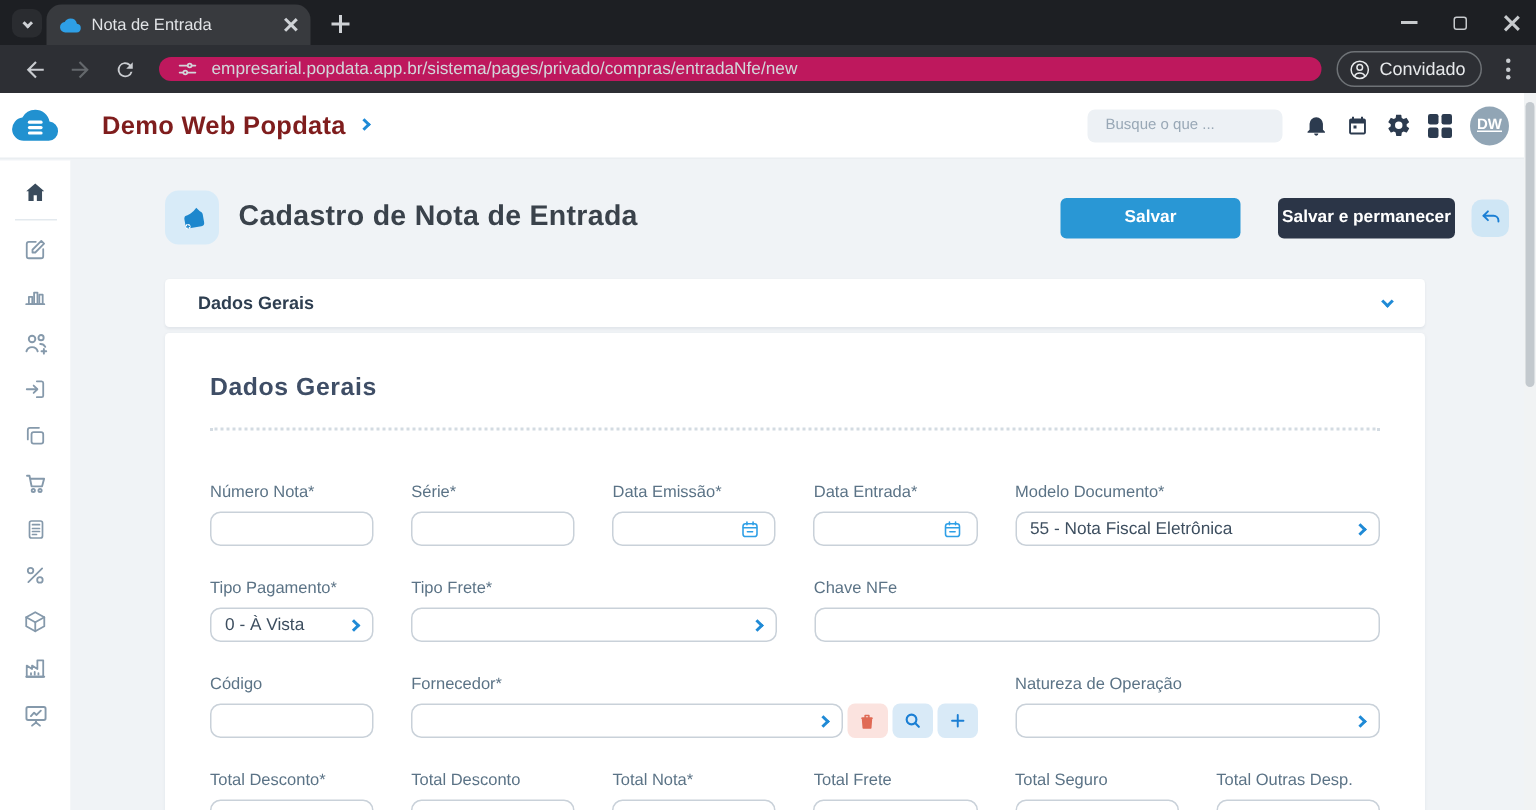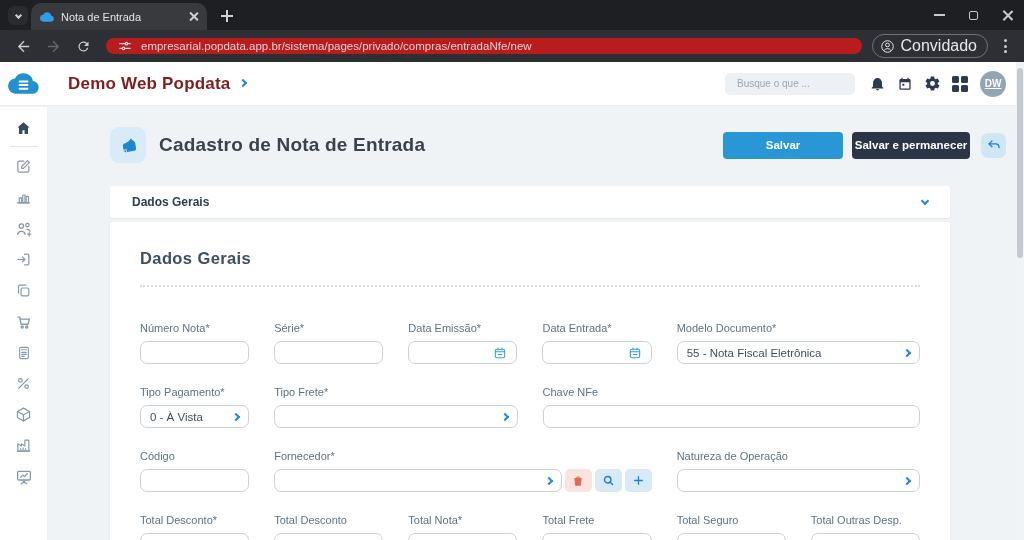--- a/index.html
+++ b/index.html
@@ -22,22 +22,22 @@
   .win-controls { position:absolute; right:0; top:0; height:30px; display:flex; align-items:center; }
   .winbtn { width:34px; height:30px; display:flex; align-items:center; justify-content:center; }
   .ic-min { width:11px; height:1.6px; background:#c7cacd; }
   .ic-max { width:9px; height:9px; border:1.5px solid #c7cacd; border-radius:2px; }
   .ic-close { position:relative; width:11px; height:11px; }
   .ic-close::before,.ic-close::after { content:""; position:absolute; left:5px; top:-1px; width:1.6px; height:13px; background:#c7cacd; }
   .ic-close::before { transform:rotate(45deg); } .ic-close::after { transform:rotate(-45deg); }
 
   .toolbar { position:absolute; top:30px; left:0; right:0; height:32px; background:#2d2f34; display:flex; align-items:center; padding:0 10px; gap:4px; }
   .navbtn { width:26px; height:26px; display:flex; align-items:center; justify-content:center; border-radius:50%; }
-  .urlbar { flex:1; height:16px; margin:0 6px; background:#b91c1c; border-radius:12px; display:flex; align-items:center; padding:0 12px; gap:9px; color:#d3d6da; font-size:11.5px; cursor:text; }
-  .guest-pill { height:24px; border:1px solid #6e7276; border-radius:13px; display:flex; align-items:center; gap:6px; padding:0 10px 0 7px; color:#e7e9eb; font-size:16px; cursor:pointer; }
+  .urlbar { flex:1; height:16px; margin:0 6px; background:#be185d; border-radius:12px; display:flex; align-items:center; padding:0 12px; gap:9px; color:#d3d6da; font-size:11.5px; cursor:text; }
+  .guest-pill { height:24px; border:1px solid #6e7276; border-radius:13px; display:flex; align-items:center; gap:6px; padding:0 10px 0 7px; color:#e7e9eb; font-size:12px; cursor:pointer; }
   .kebab { width:18px; height:24px; display:flex; flex-direction:column; align-items:center; justify-content:center; gap:2.5px; margin-left:4px; cursor:pointer; }
   .kebab i { width:3px; height:3px; border-radius:50%; background:#c9ccd0; }
 
   
   .appheader { position:absolute; top:62px; left:0; right:8px; height:44px; background:#fff; border-bottom:1px solid #eaeef1; display:flex; align-items:center; }
   .logo-col { width:47px; display:flex; justify-content:center; }
   .app-title { font-size:17px; font-weight:bold; color:#7f1d1d; margin-left:21px; letter-spacing:.2px; }
   .chev { display:inline-block; width:6px; height:6px; border-right:2.4px solid #1f8ad6; border-bottom:2.4px solid #1f8ad6; }
   .chev.r { transform:rotate(-45deg); }
   .chev.d { transform:rotate(45deg); }
@@ -57,21 +57,21 @@
   .sb-item { width:100%; height:31px; display:flex; align-items:center; justify-content:center; cursor:pointer; }
   .sb-div { width:28px; border-top:1px solid #e3e9ee; margin:2px 0 4px; }
 
   
   .main { position:absolute; left:47px; top:107px; right:8px; bottom:0; background:#f0f3f6; overflow:hidden; }
   .page-head { position:absolute; left:63px; top:18px; width:896px; height:40px; display:flex; align-items:center; }
   .page-tile { width:36px; height:36px; border-radius:9px; background:#d8ebf8; display:flex; align-items:center; justify-content:center; }
   .page-title { font-size:19px; font-weight:bold; color:#3a424b; margin-left:13px; letter-spacing:.2px; }
   .btn { border:none; height:27px; border-radius:4px; font-family:"Liberation Sans",sans-serif; font-weight:bold; font-size:11.5px; color:#fff; cursor:pointer; }
   .btn-save { width:120px; background:#2997d5; margin-left:auto; }
-  .btn-stay { width:118px; background:#2b3547; margin-left:9px; }
+  .btn-stay { width:118px; background:#2b3547; margin-left:25px; }
   .btn-undo { width:25px; height:25px; border:none; border-radius:7px; background:#cfe6f5; margin-left:11px; display:flex; align-items:center; justify-content:center; cursor:pointer; }
 
   .section-bar { position:absolute; left:63px; top:79px; width:840px; height:32px; background:#fff; border-radius:3px; box-shadow:0 1px 2px rgba(40,60,80,.07); display:flex; align-items:center; padding:0 22px; cursor:pointer; }
   .section-title { font-size:12px; font-weight:bold; color:#2e3e50; }
   .section-chev { margin-left:auto; margin-top:-3px; }
 
   .card { position:absolute; left:63px; top:115px; width:840px; height:340px; background:#fff; border-radius:3px; box-shadow:0 1px 3px rgba(40,60,80,.06); padding:27px 30px 0; }
   .card h2 { font-size:16.5px; font-weight:bold; color:#3f4e66; letter-spacing:.4px; }
   .dotted { border-top:2px dotted #d3dbe2; margin-top:17px; }
   .frow { display:grid; grid-template-columns:repeat(6,1fr); column-gap:25px; margin-top:22px; }

